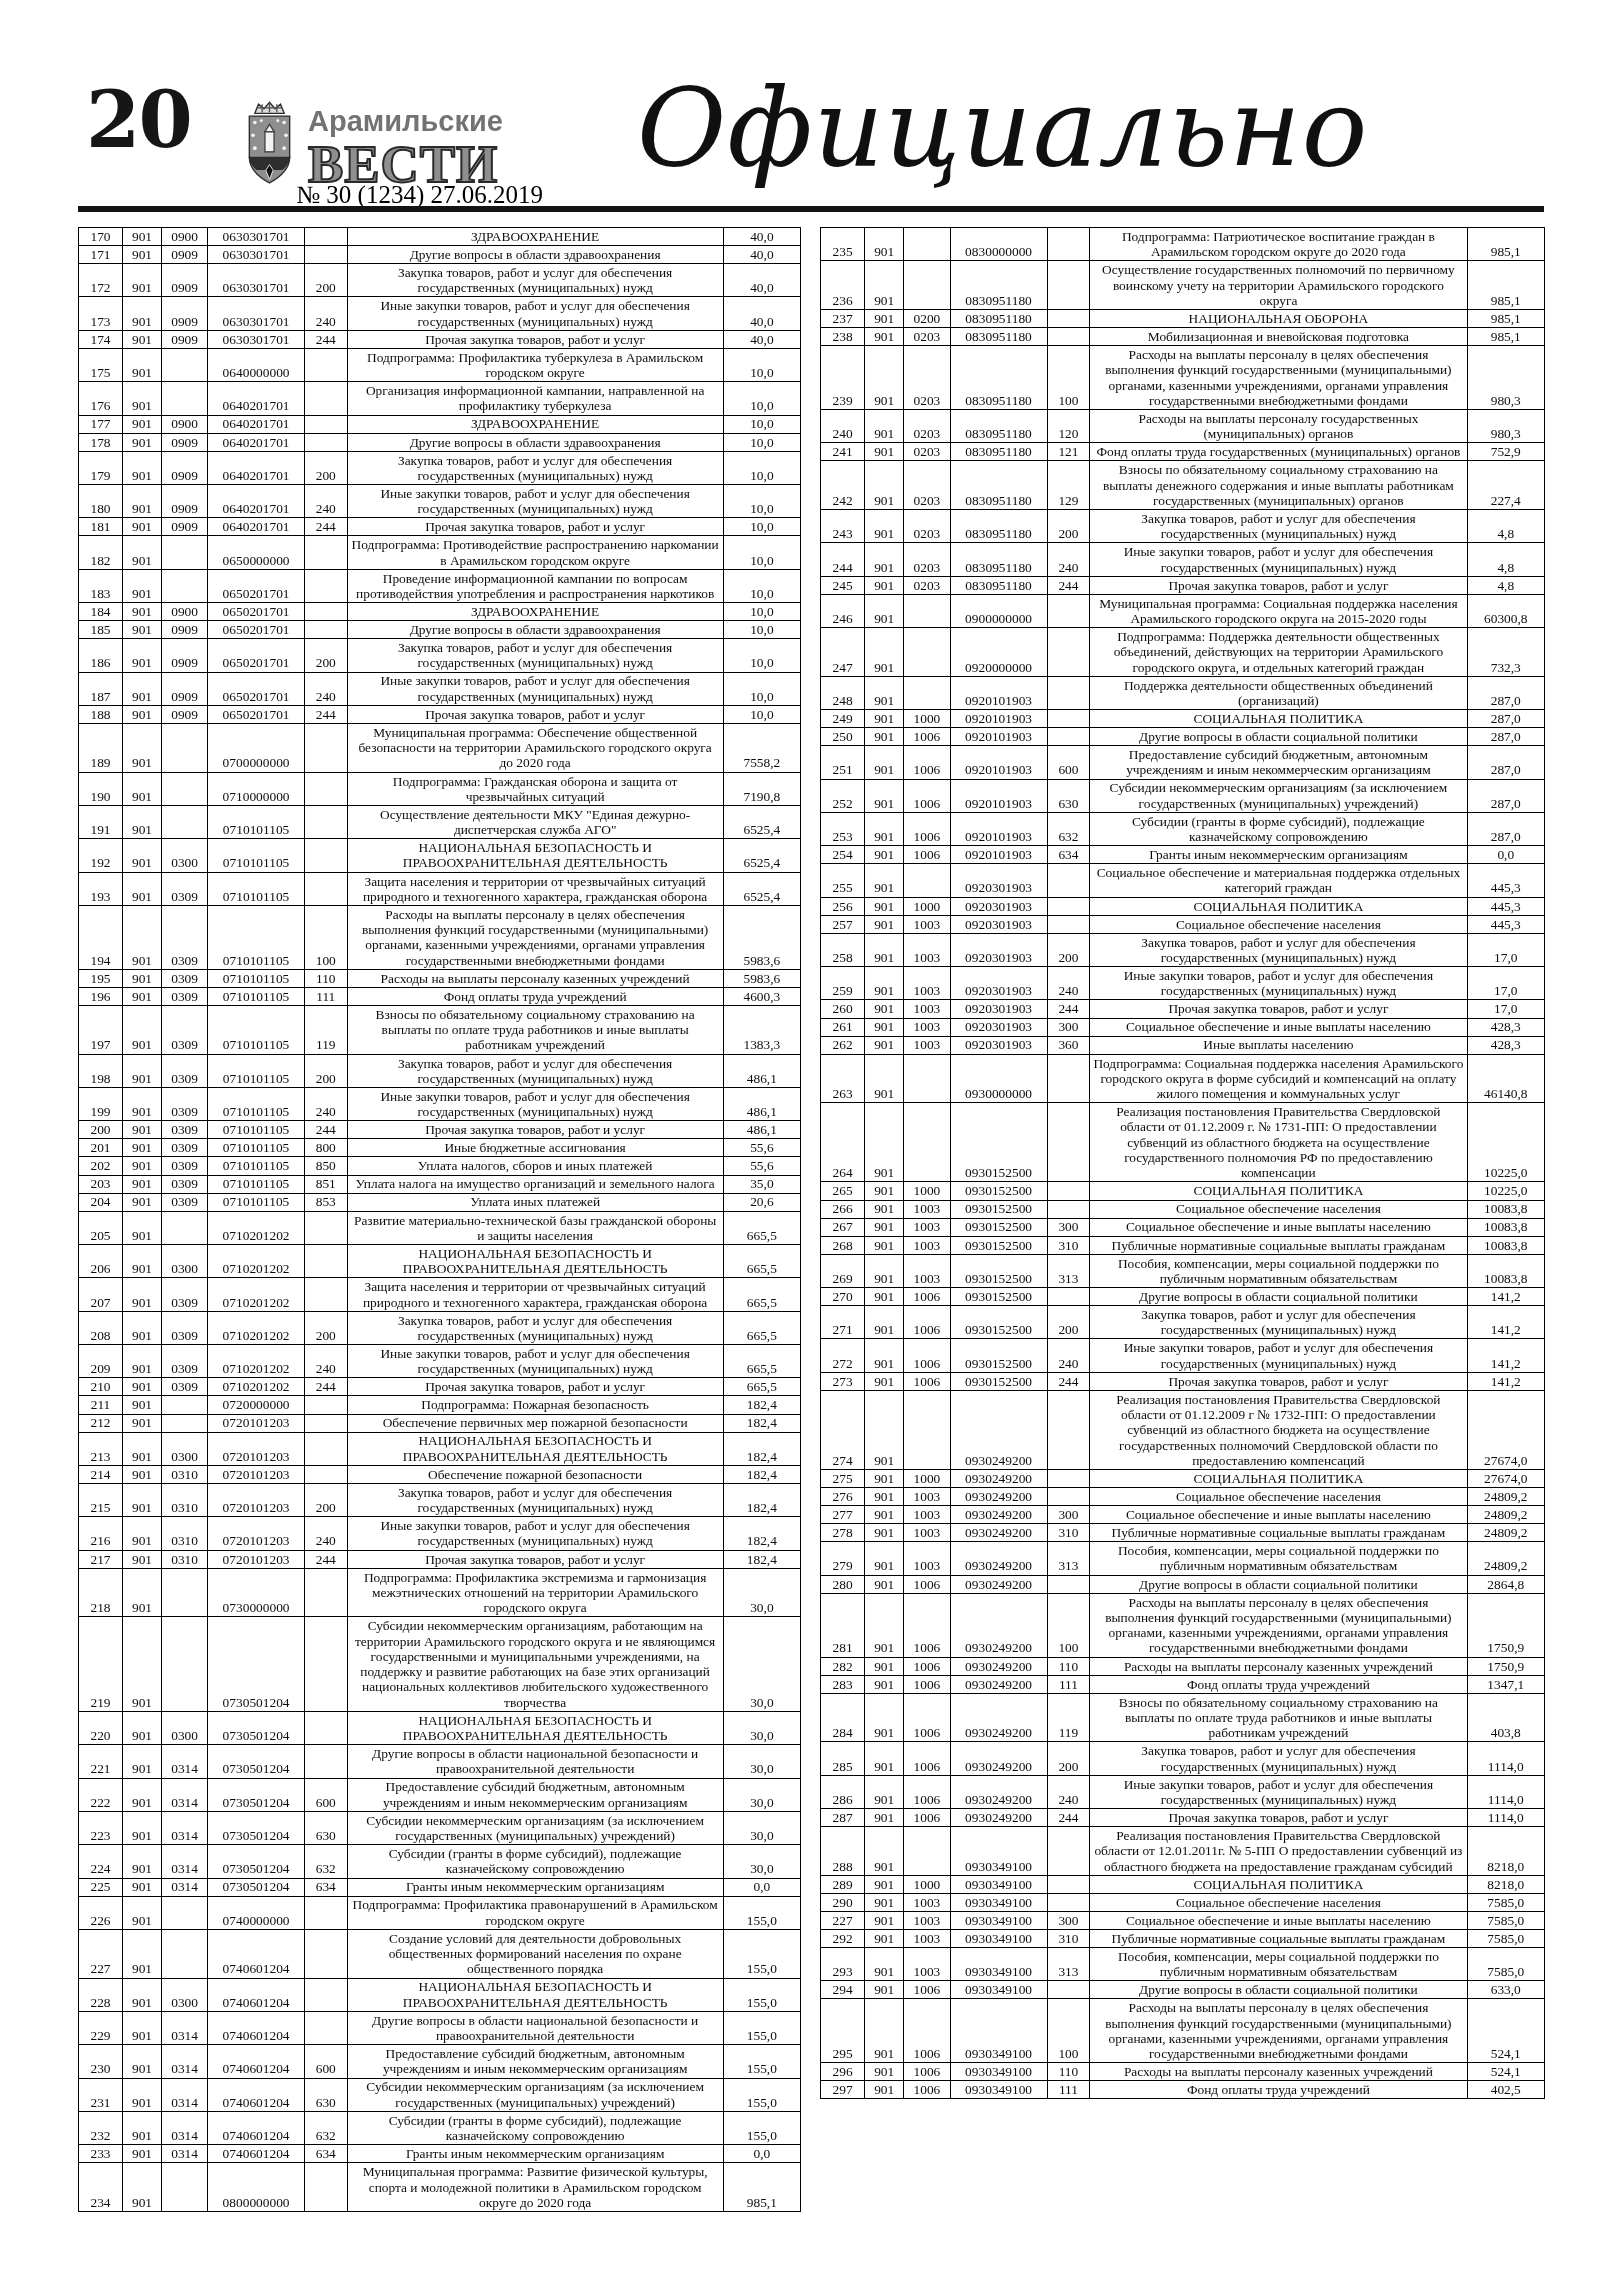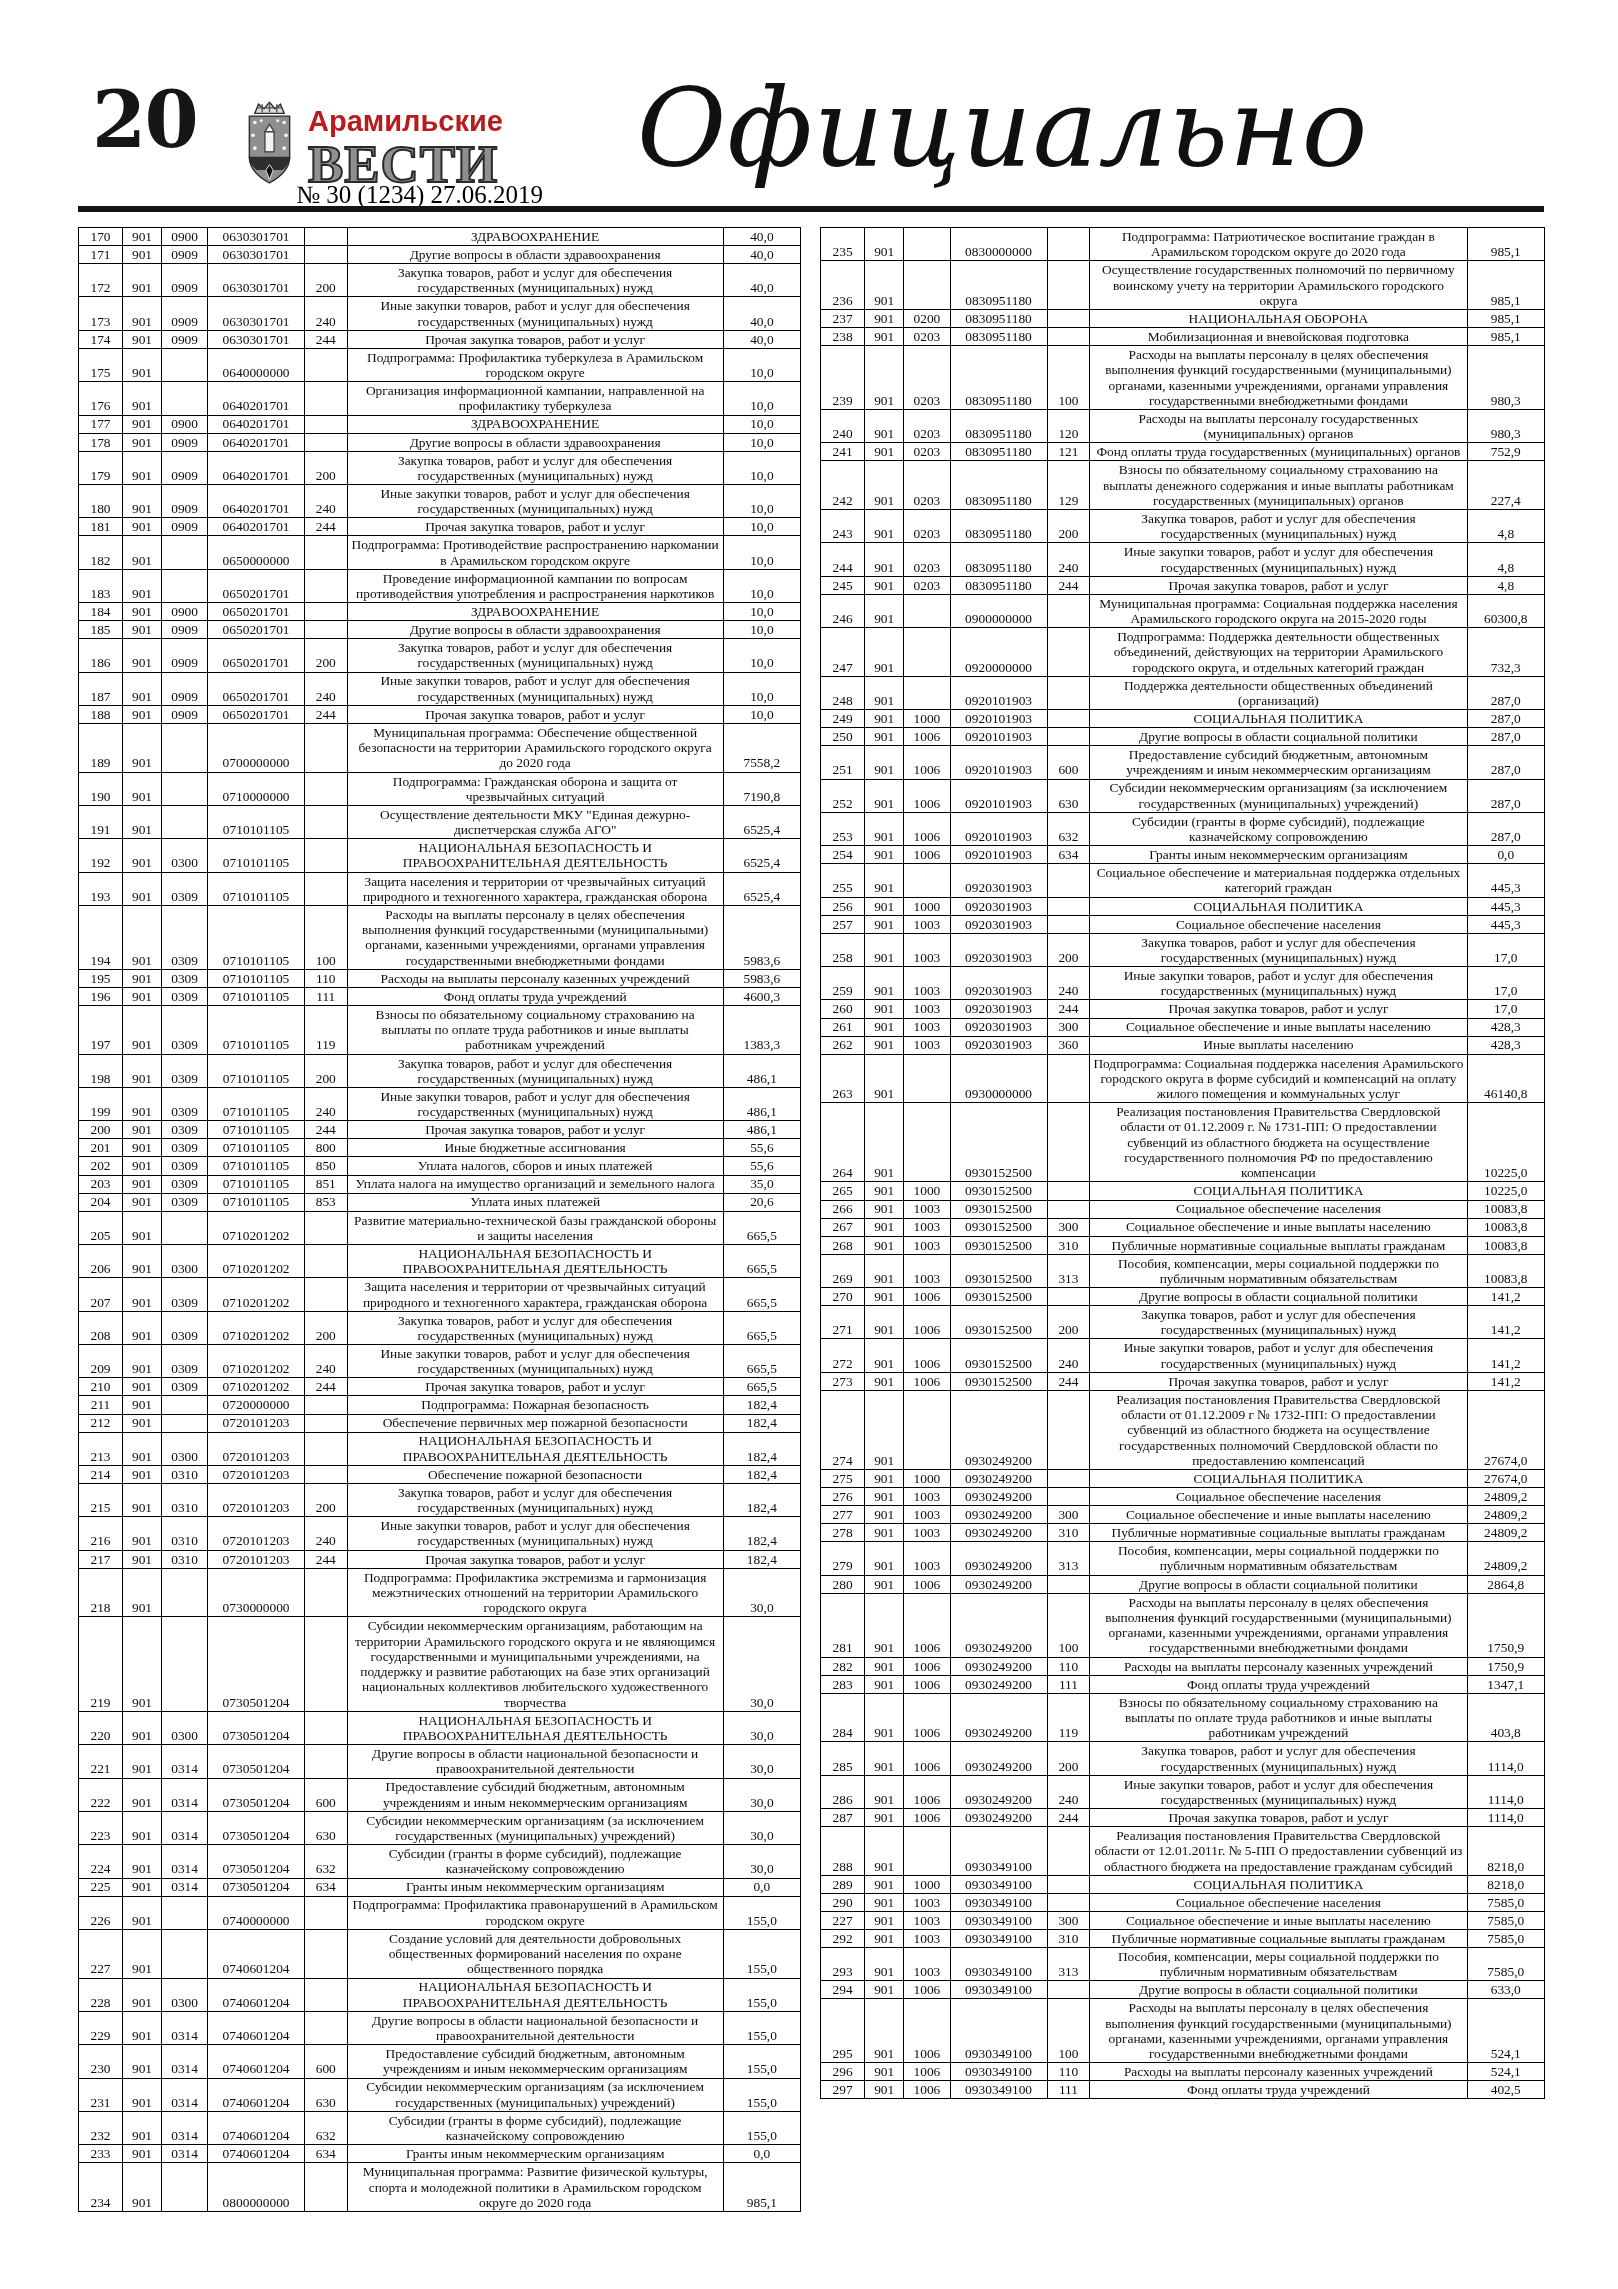--- a/index.html
+++ b/index.html
@@ -1,24 +1,24 @@
 <!DOCTYPE html>
 <html lang="ru" style="font-size:14.8px"><head>
 <meta charset="utf-8">
 <style>
   html,body{margin:0;padding:0;background:#e8e8e8;}
   #page{position:relative;width:1619px;height:2290px;background:#ffffff;margin:0 auto;
         font-family:"Liberation Serif", serif;color:#111;overflow:hidden;}
 
   
-  .page-number{position:absolute;left:92px;top:81px;font-family:"DejaVu Serif",serif;
+  .page-number{position:absolute;left:86px;top:81px;font-family:"DejaVu Serif",serif;
                font-weight:bold;font-size:78px;line-height:1;letter-spacing:-1.8px;color:#161616;}
   .crest{position:absolute;left:242px;top:100px;width:55px;height:89px;}
   .brand{position:absolute;left:308px;top:107px;line-height:1;}
-  .brand-top{font-family:"Liberation Sans",sans-serif;font-weight:bold;font-size:29px;color:#b91c1c;}
+  .brand-top{font-family:"Liberation Sans",sans-serif;font-weight:bold;font-size:29px;color:#737373;}
   .brand-bottom{font-family:Liberation Serif, serif;font-weight:bold;font-size:53px;
                 letter-spacing:0.9px;color:#8f8f8f;-webkit-text-stroke:2px #2a2a2a;margin-top:1.8px;}
   .issue-line{position:absolute;left:238px;top:181px;width:305px;text-align:right;
               font-size:25px;font-family:"Liberation Serif",serif;color:#000000;}
   .section-title{position:absolute;left:637px;top:68px;width:720px;text-align:left;
                  font-family:"DejaVu Serif",serif;font-style:italic;font-size:109px;
                  line-height:1.1;color:#101010;letter-spacing:0.9px;}
   .rule{position:absolute;left:78px;top:206px;width:1466px;height:5.5px;background:#141414;}
 
   

